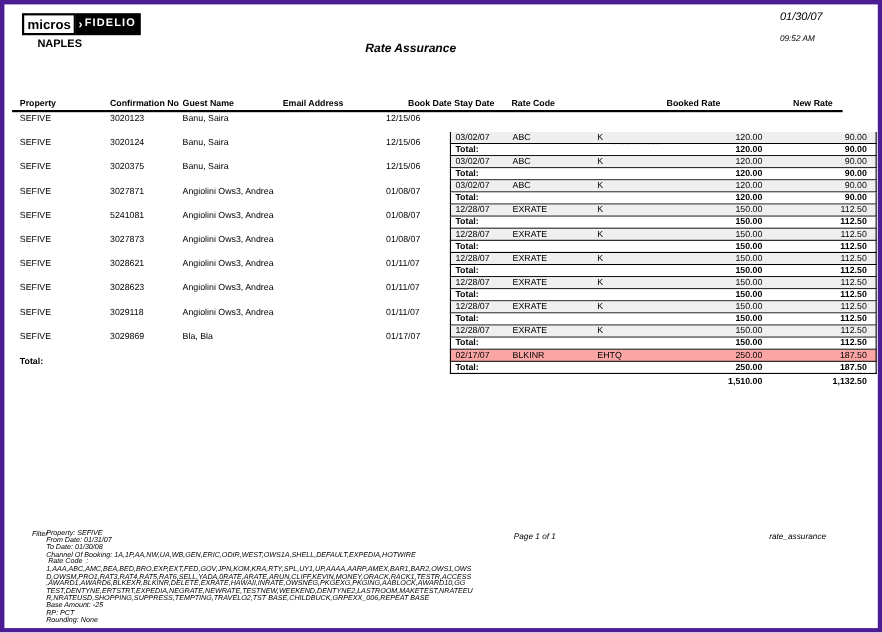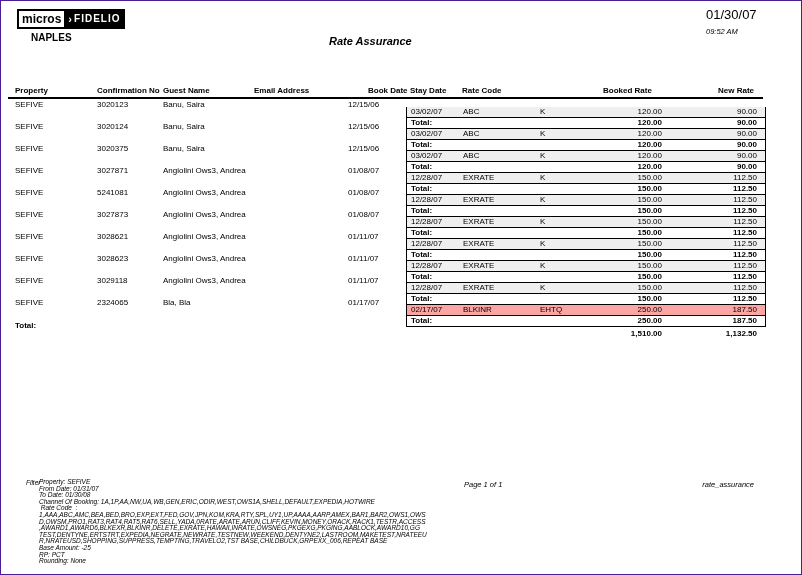--- a/index.html
+++ b/index.html
@@ -4,41 +4,41 @@
 <style>
   * { box-sizing: border-box; margin: 0; padding: 0; }
   html, body { background: #fff; }
   body { font-family: "Liberation Sans", "DejaVu Sans", sans-serif; color: #000; }
 
   .page {
     position: relative;
     width: 802px;
     height: 575px;
     background: #fff;
-    border: 1px solid #4c1d95;
+    border: 4px solid #4c1d95;
     overflow: hidden;
   }
 
   
   .logo { position: absolute; left: 16px; top: 8px; display: flex; align-items: stretch; height: 20px; }
   .logo-micros {
     border: 2px solid #000; background: #fff; color: #000;
     font-weight: bold; font-size: 12px; line-height: 16px; padding: 0 3px;
     letter-spacing: 0px;
   }
   .logo-fidelio {
     background: #000; color: #fff; font-weight: bold; font-size: 10px;
     line-height: 20px; padding: 0 5px 0 2px; letter-spacing: 1px;
     display: flex; align-items: center;
   }
   .logo-arrow { color: #fff; font-weight: bold; font-size: 11px; margin-right: 1px; }
 
   .property-name { position: absolute; left: 30px; top: 31px; font-weight: bold; font-size: 10px; }
   .report-title { position: absolute; left: 328px; top: 34px; font-weight: bold; font-style: italic; font-size: 11px; }
-  .print-date { position: absolute; left: 705px; top: 6px;  font-size: 13px; }
+  .print-date { position: absolute; left: 705px; top: 6px;  font-style: italic; font-size: 10px; }
   .print-time { position: absolute; left: 705px; top: 26px; font-style: italic; font-size: 7.5px; }
 
   
   .col-headers { position: absolute; left: 0; top: 85px; width: 100%; height: 12px; font-weight: bold; font-size: 8px; }
   .col-headers span { position: absolute; top: 0; white-space: nowrap; }
   .h-property { left: 14px; }  .h-conf { left: 96px; }   .h-guest { left: 162px; }
   .h-email { left: 253px; }    .h-book { left: 347px; margin-left: 20px; }  .h-stay { left: 409px; }
   .h-rate { left: 461px; }     .h-room { left: 554px; margin-top: 36px; }  .h-booked { left: 602px; }
   .h-new { left: 677px; padding-left: 40px; }
   .header-rule { position: absolute; left: 7px; top: 96px; width: 755px; height: 2px; background: #000; }
@@ -47,21 +47,21 @@
   .table-body { position: absolute; left: 0; top: 98px; width: 100%; }
 
   .left-col { position: absolute; left: 0; top: 0; width: 405px; }
   .left-row { position: relative; height: 22px; font-size: 8px; text-decoration: underline; }
   .left-row span { position: absolute; top: 1px; line-height: 10px; white-space: nowrap; }
   .c-prop { left: 14px; }  .c-conf { left: 96px; }  .c-guest { left: 162px; }
   .c-email { left: 253px; } .c-book { left: 347px; }
   .grand-left { position: relative; height: 11px; margin-top: 1px; }
   .grand-left span { position: absolute; left: 14px; top: 0; line-height: 11px; font-size: 8px; font-weight: bold; }
 
-  .sub-table { position: absolute; left: 405px; top: 8px; width: 360px; }
+  .sub-table { position: absolute; left: 405px; top: 18px; width: 388px; }
   .sub-row {
     position: relative; height: 11px; font-size: 8px;
     border: 1px solid #000; border-top: none; background: #fff;
   }
   .sub-row.data { background: #efefef; }
   .sub-row span { position: absolute; top: 0; line-height: 10px; white-space: nowrap; }
   .s-stay { left: 4px; }  .s-rate { left: 56px; }  .s-room { left: 133px; }
   .s-booked { right: 103px; }  .s-new { right: 8px; }
   .sub-row.total span { font-weight: bold; }
   .grand-row { position: relative; height: 11px; margin-top: 1px; font-size: 8px; font-weight: bold; }
@@ -177,21 +177,21 @@
   <div class="left-row">
     <span class="c-prop">SEFIVE</span>
     <span class="c-conf">3029118</span>
     <span class="c-guest">Angiolini Ows3, Andrea</span>
     <span class="c-email"></span>
     <span class="c-book">01/11/07</span>
   </div>
 
   <div class="left-row">
     <span class="c-prop">SEFIVE</span>
-    <span class="c-conf">2324065</span>
+    <span class="c-conf">3029869</span>
     <span class="c-guest">Bla, Bla</span>
     <span class="c-email"></span>
     <span class="c-book">01/17/07</span>
   </div>
 </div>
       <div class="grand-left">
         <span>Total:</span>
       </div>
     </div>
     <div class="sub-table">

